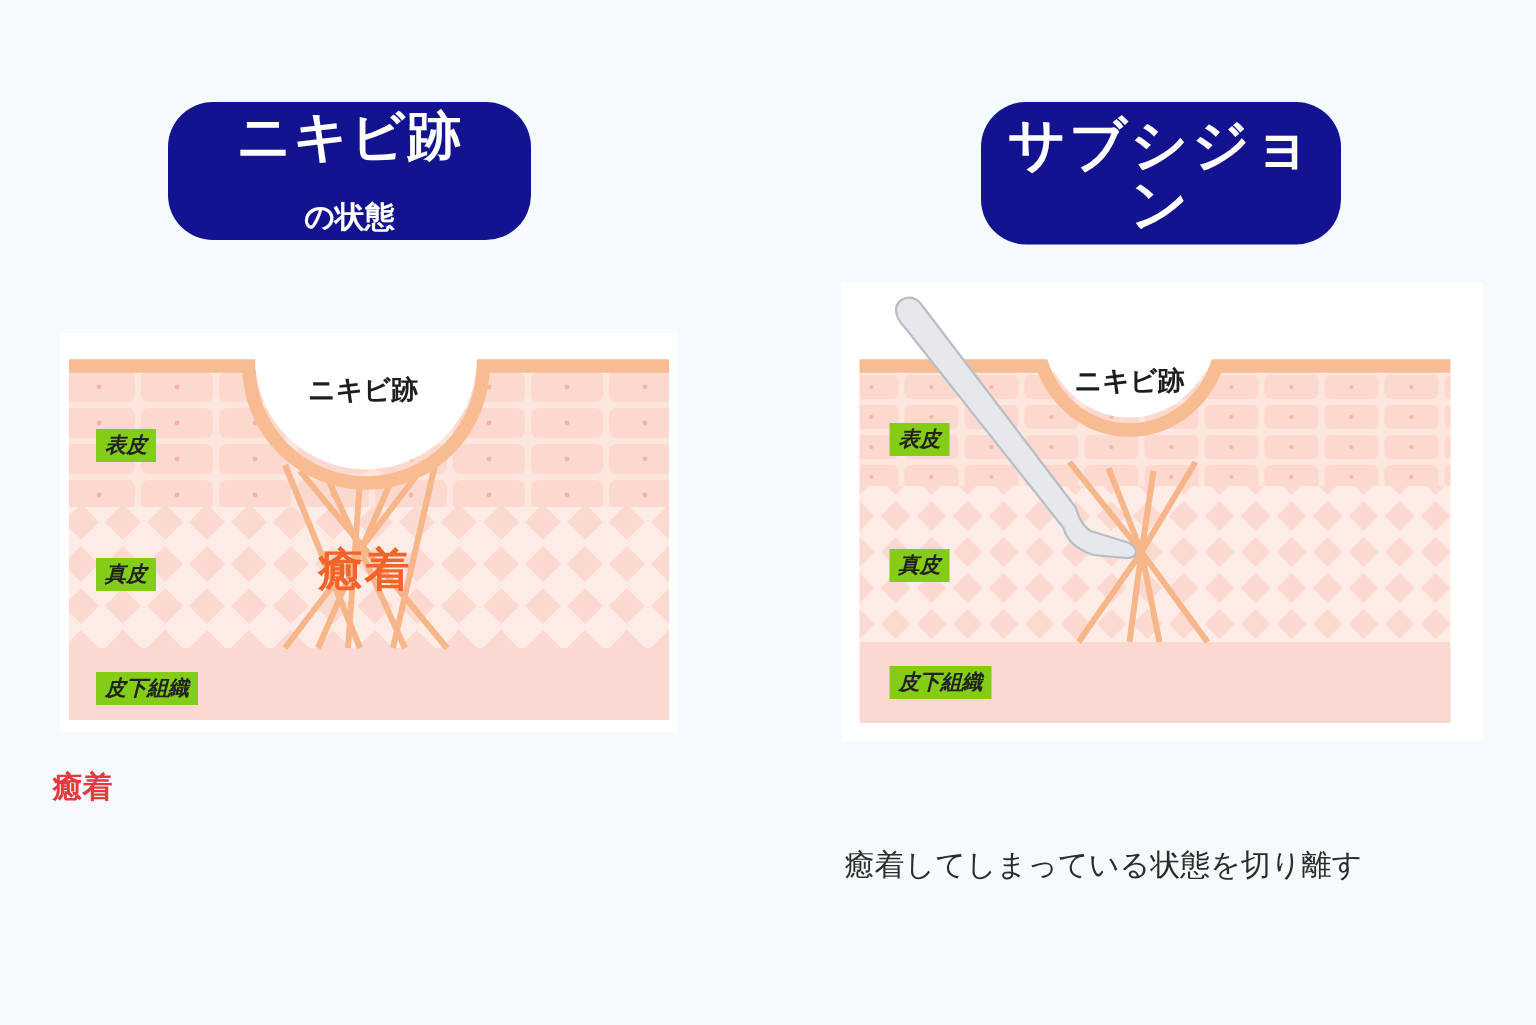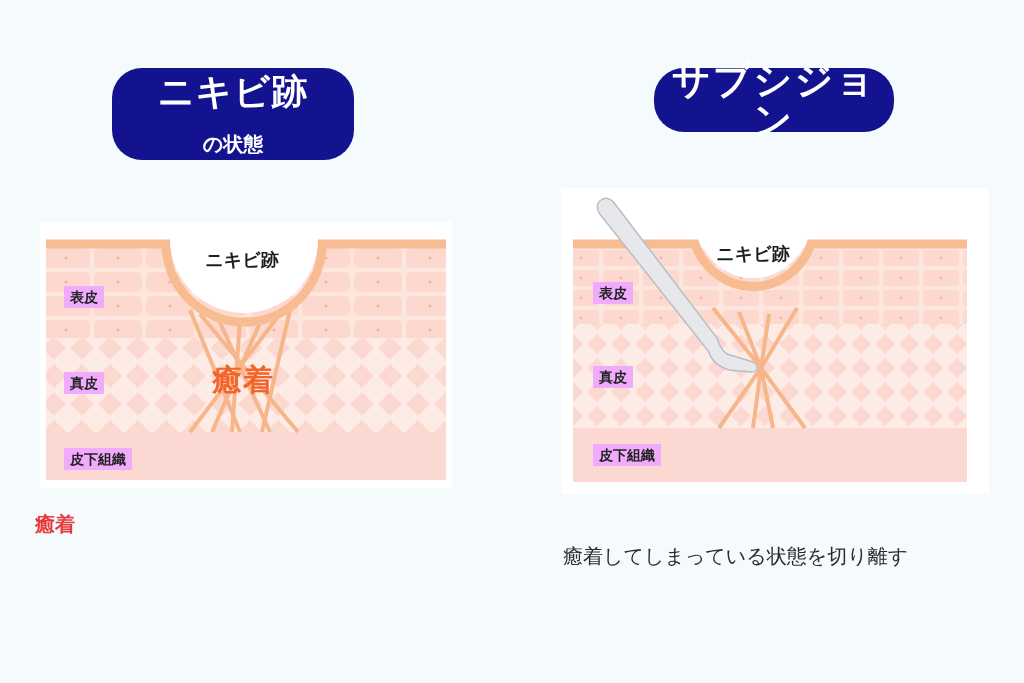--- a/index.html
+++ b/index.html
@@ -12,46 +12,46 @@
   .badge {
     position: absolute;
     background: #13128f;
     color: #ffffff;
     border-radius: 30px;
     text-align: center;
     font-weight: bold;
     display: flex; flex-direction: column; align-items: center; justify-content: center;
   }
   .badge-left { left: 112px; top: 68px; width: 242px; height: 92px; }
-  .badge-right { left: 654px; top: 68px; width: 240px; height: 64px; }
+  .badge-right { left: 654px; top: 68px; width: 240px; height: 95px; }
   .badge .main { font-size: 36px; line-height: 40px; letter-spacing: 1px; }
   .badge .sub { font-size: 20px; line-height: 24px; margin-top: 20px; }
   .badge-right .main { font-size: 38px; letter-spacing: 2px; }
 
   .panel { position: absolute; background: #ffffff; }
   .panel-left { left: 40px; top: 222px; width: 412px; height: 266px; }
   .panel-right { left: 561px; top: 188px; width: 428px; height: 306px; }
   .panel svg { position: absolute; left: 0; top: 0; }
 
   .layer-label {
-    position: absolute; background: #f0abfc; color: #222;
-    font-weight: bold; font-size: 14px; padding: 2px 6px; line-height: 18px;
+    position: absolute; background: #84cc16; color: #222;
+    font-weight: bold; font-size: 14px; padding: 2px 6px; line-height: 18px; font-style: italic;
   }
   .scar-label {
     position: absolute; color: #1e1e1e; font-weight: bold; font-size: 18px;
     text-align: center; width: 120px;
   }
   .adhesion-label {
     position: absolute; color: #f2642a; font-weight: bold; font-size: 30px;
     letter-spacing: 1px;
   }
 
   .desc { position: absolute; color: #2b2b2b; font-size: 20px; line-height: 33px; }
   .desc-left { left: 35px; top: 508px; width: 430px; }
-  .desc-right { left: 563px; top: 540px; width: 420px; }
+  .desc-right { left: 563px; top: 560px; width: 420px; }
   .desc .term { color: #e5393b; font-weight: bold; font-size: 20px; display: block; }
 </style>
 </head>
 <body>
 
 <div class="badge badge-left">
   <span class="main">ニキビ跡</span>
   <span class="sub">の状態</span>
 </div>
 

